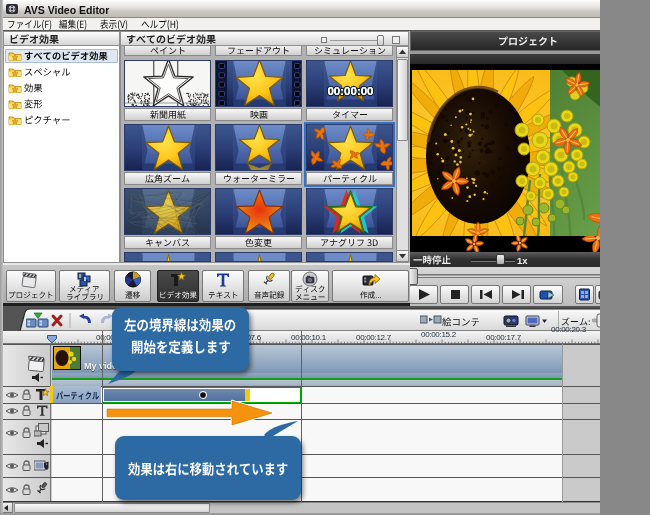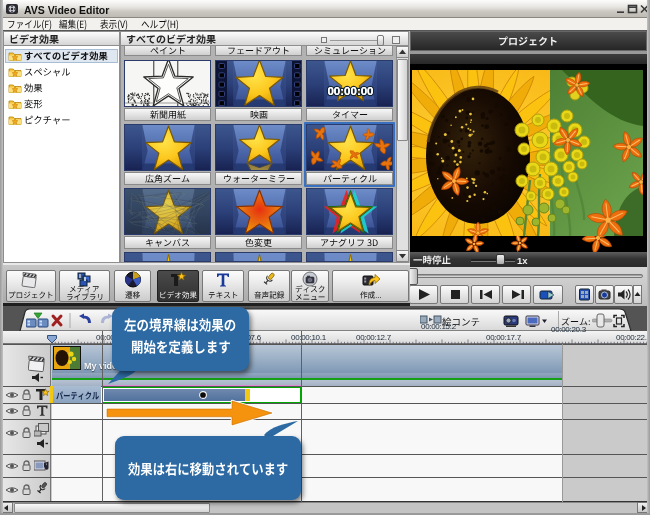--- a/index.html
+++ b/index.html
@@ -1,15 +1,15 @@
 <!DOCTYPE html>
 <html><head><meta charset="utf-8"><style>
 *{margin:0;padding:0;box-sizing:border-box}
 body{font-family:"Liberation Sans",sans-serif;background:#888}
-#win{position:absolute;left:0;top:0;width:650px;height:515px;background:#b8b8b8;overflow:hidden}
+#win{position:absolute;left:0;top:0;width:600px;height:515px;background:#b8b8b8;overflow:hidden}
 </style></head><body>
 <div id="win">
 <div style="position:absolute;left:0px;top:0px;width:650px;height:18px;background:linear-gradient(#fdfdfc 0%,#e8e6e2 40%,#c9c6bf 70%,#bEBbB4 100%);border-bottom:1px solid #8a8880"></div>
 <svg style="position:absolute;left:6px;top:3px" width="13" height="12">
 <rect x="0" y="1" width="12" height="10" rx="2" fill="#2a2a30"></rect>
 <circle cx="6" cy="6" r="3.4" fill="#c8c8d0"></circle>
       <circle cx="6" cy="6" r="1.2" fill="#2a2a30"></circle>
 <circle cx="6" cy="3.4" r="0.8" fill="#2a2a30"></circle>
       <circle cx="6" cy="8.6" r="0.8" fill="#2a2a30"></circle>
 <circle cx="3.4" cy="6" r="0.8" fill="#2a2a30"></circle>
@@ -1665,21 +1665,21 @@
       <line x1="585" y1="10.8" x2="585" y2="13" stroke="#556" stroke-width="0.7"></line>
       <line x1="588.25" y1="10.8" x2="588.25" y2="13" stroke="#556" stroke-width="0.7"></line>
       <line x1="591.5" y1="10.8" x2="591.5" y2="13" stroke="#556" stroke-width="0.7"></line>
       <line x1="594.75" y1="10.8" x2="594.75" y2="13" stroke="#556" stroke-width="0.7"></line>
     </svg>
 <div style="position:absolute;left:96px;top:332.5px;font:normal 8px 'Liberation Sans',sans-serif;color:#1a2a3a;white-space:nowrap;letter-spacing:-0.3px">00:00:02.5</div>
 <div style="position:absolute;left:161px;top:332.5px;font:normal 8px 'Liberation Sans',sans-serif;color:#1a2a3a;white-space:nowrap;letter-spacing:-0.3px">00:00:05.1</div>
 <div style="position:absolute;left:226px;top:332.5px;font:normal 8px 'Liberation Sans',sans-serif;color:#1a2a3a;white-space:nowrap;letter-spacing:-0.3px">00:00:07.6</div>
 <div style="position:absolute;left:291px;top:332.5px;font:normal 8px 'Liberation Sans',sans-serif;color:#1a2a3a;white-space:nowrap;letter-spacing:-0.3px">00:00:10.1</div>
 <div style="position:absolute;left:356px;top:332.5px;font:normal 8px 'Liberation Sans',sans-serif;color:#1a2a3a;white-space:nowrap;letter-spacing:-0.3px">00:00:12.7</div>
-<div style="position:absolute;left:421px;top:322px;font:normal 8px 'Liberation Sans',sans-serif;color:#1a2a3a;white-space:nowrap;letter-spacing:-0.3px">00:00:15.2</div>
+<div style="position:absolute;left:421px;top:330px;font:normal 8px 'Liberation Sans',sans-serif;color:#1a2a3a;white-space:nowrap;letter-spacing:-0.3px">00:00:15.2</div>
 <div style="position:absolute;left:486px;top:332.5px;font:normal 8px 'Liberation Sans',sans-serif;color:#1a2a3a;white-space:nowrap;letter-spacing:-0.3px">00:00:17.7</div>
 <div style="position:absolute;left:551px;top:325px;font:normal 8px 'Liberation Sans',sans-serif;color:#1a2a3a;white-space:nowrap;letter-spacing:-0.3px">00:00:20.3</div>
 <div style="position:absolute;left:616px;top:332.5px;font:normal 8px 'Liberation Sans',sans-serif;color:#1a2a3a;white-space:nowrap;letter-spacing:-0.3px">00:00:22.8</div>
 <svg style="position:absolute;left:47px;top:335px" width="12" height="9">
       <polygon points="0.5,0.5 9.5,0.5 9.5,3.5 5,8 0.5,3.5" fill="#8aa6d4" stroke="#33507a" stroke-width="1"></polygon>
     </svg>
 <div style="position:absolute;left:0px;top:344px;width:650px;height:158px;background:#cacaca"></div>
 <div style="position:absolute;left:0px;top:344px;width:51px;height:158px;background:linear-gradient(90deg,#e8e8e8,#cccccc);border-right:1px solid #777"></div>
 <div style="position:absolute;left:52px;top:344px;width:510px;height:42px;background:#f8f8f8"></div>
 <div style="position:absolute;left:52px;top:386px;width:510px;height:17px;background:#f8f8f8"></div>

